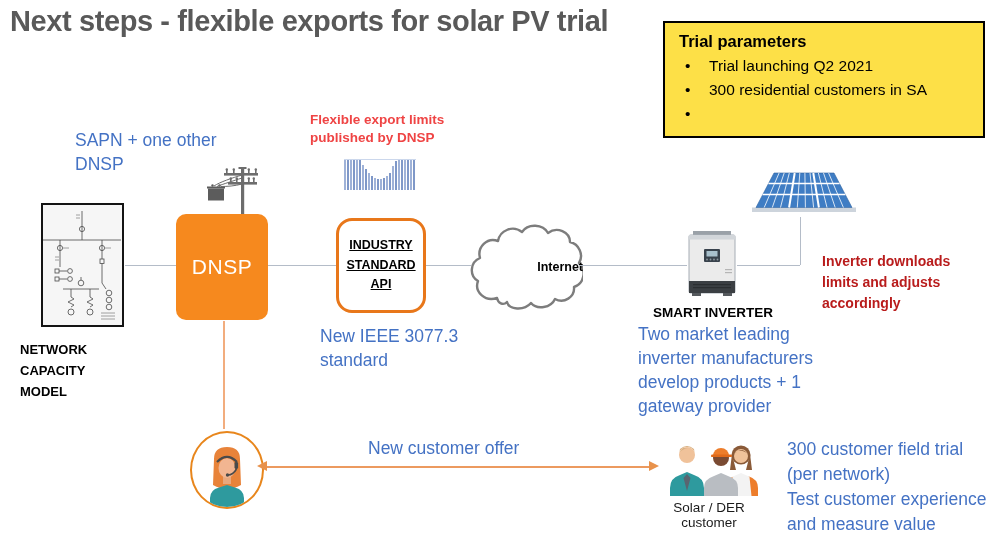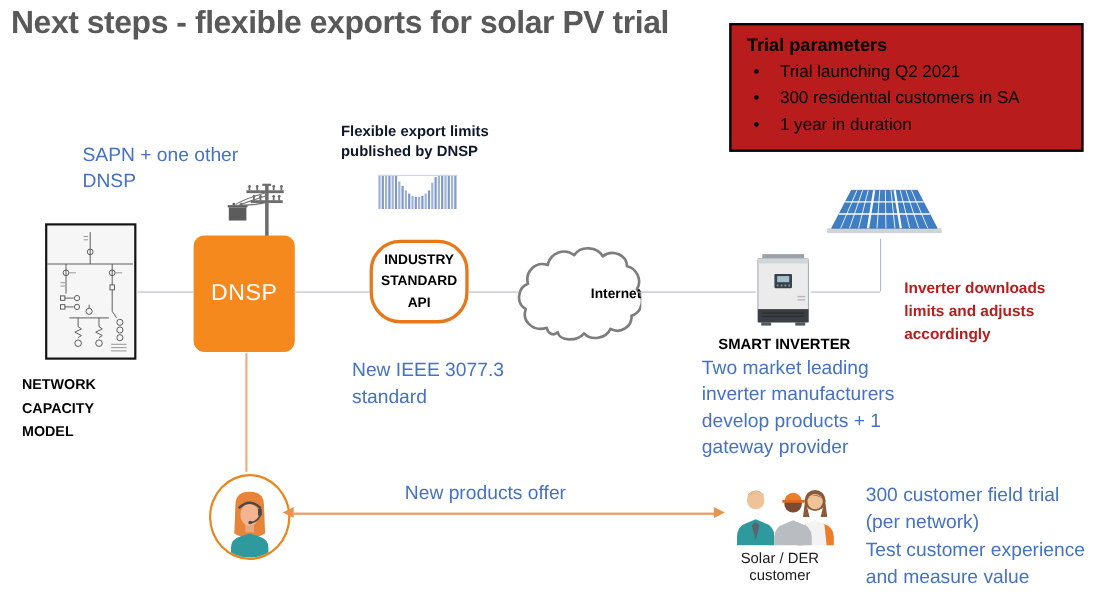--- a/index.html
+++ b/index.html
@@ -10,43 +10,43 @@
   html,body{background:#fff;}
   body{font-family:"Liberation Sans","DejaVu Sans",sans-serif;}
   .stage{position:relative;width:1000px;height:539px;background:#fff;overflow:hidden;}
   .abs{position:absolute;}
   .pre{white-space:pre-line;}
   .blue-note{color:var(--blue);font-size:17.5px;line-height:1.38;}
   .bold-note{color:#b91c1c;font-weight:bold;font-size:14px;line-height:1.5;}
 
   .page-title{left:10px;top:5px;font-size:29px;font-weight:bold;color:var(--title-gray);letter-spacing:-0.4px;}
 
-  .trial-box{left:663px;top:21px;width:322px;height:117px;border:2px solid #000;background:#b91c1c;padding:9px 14px 8px 14px;}
+  .trial-box{left:663px;top:21px;width:322px;height:117px;border:2px solid #000;background:#fde047;padding:9px 14px 8px 14px;}
   .trial-heading{font-size:16.5px;font-weight:bold;color:#000;margin-bottom:3px;}
   .trial-item{display:flex;font-size:15.5px;color:#000;line-height:1.55;}
   .trial-item .dot{width:30px;padding-left:6px;}
 
   .sapn-note{left:75px;top:128px;}
 
   .model-box{left:41px;top:203px;width:83px;height:124px;border:2.5px solid #141414;background:#f6f6f6;}
   .model-label{left:20px;top:340px;width:126px;font-weight:bold;font-size:13px;line-height:1.6;color:#000;}
 
   .dnsp-box{left:176px;top:214px;width:92px;height:106px;background:var(--orange);border-radius:10px;
             display:flex;align-items:center;justify-content:center;}
   .dnsp-box span{color:#fff;font-size:21px;letter-spacing:0.5px;}
 
-  .flex-limits{left:310px;top:111px;font-weight:bold;font-size:13.5px;line-height:1.35;color:#0f172a;}
+  .flex-limits{left:310px;top:111px;font-weight:bold;font-size:13.5px;line-height:1.35;color:#ef4444;}
   .bar-icon{left:344px;top:159px;width:72px;height:31px;}
   .bar-icon .topline{position:absolute;left:0;top:0;width:100%;height:1px;background:#CBD7EC;}
   .bar-icon .bars{display:flex;align-items:flex-end;gap:1px;height:31px;}
   .bar-icon .bar{width:2px;background:var(--bar-blue);}
   .bar-icon .bar:nth-child(odd){background:#9FB2D8;}
 
-  .api-box{left:336px;top:218px;width:90px;height:76px;border:3px solid var(--orange-dark);border-radius:28px;background:#fff;
-           display:flex;align-items:center;justify-content:center;text-align:center;}
+  .api-box{left:336px;top:218px;width:90px;height:95px;border:3px solid var(--orange-dark);border-radius:16px;background:#fff;
+           display:flex;align-items:center;justify-content:center;text-align:center;text-decoration:underline;}
   .api-box span{font-weight:bold;font-size:12.5px;line-height:1.55;color:#000;}
   .ieee-note{left:320px;top:324px;}
 
   .cloud-wrap{left:467px;top:222px;width:116px;height:92px;}
   .cloud-label{position:absolute;left:0;top:38px;width:100%;text-align:right;font-weight:bold;font-size:12.5px;color:#000;}
 
   .line{background:var(--line-gray);}
   .h1{left:125px;top:265px;width:51px;height:1px;}
   .h2{left:268px;top:265px;width:68px;height:1px;}
   .h3{left:426px;top:265px;width:45px;height:1px;}
@@ -86,21 +86,20 @@
     <div class="trial-item">
       <span class="dot">•</span>
       <span>Trial launching Q2 2021</span>
     </div>
     <div class="trial-item">
       <span class="dot">•</span>
       <span>300 residential customers in SA</span>
     </div>
     <div class="trial-item">
       <span class="dot">•</span>
-      <span>1 year in duration</span>
     </div>
   </div>
 
   <div class="abs blue-note pre sapn-note">SAPN + one other
 DNSP</div>
 
   <div class="abs model-box">
     <svg width="78" height="119" viewBox="0 0 78 119" fill="none" stroke="#4a4a4a" stroke-width="0.8">
       <line x1="0" y1="35" x2="78" y2="35"></line>
       <line x1="39" y1="6" x2="39" y2="35"></line>
@@ -302,21 +301,21 @@
       <path d="M20,17 Q30,7 40,17" stroke="#4a4a4a" stroke-width="2.2" fill="none"></path>
       <rect x="37.5" y="17" width="3.6" height="7" rx="1.4" fill="#4a4a4a"></rect>
       <path d="M39.5,24 Q36,30 31,30" stroke="#4a4a4a" stroke-width="1.6" fill="none"></path>
       <circle cx="30.5" cy="30" r="1.7" fill="#4a4a4a"></circle>
     </svg>
   </div>
 
   <div class="abs offer-arrow"></div>
   <div class="abs arrowhead-left"></div>
   <div class="abs arrowhead-right"></div>
-  <div class="abs blue-note offer-label">New products offer</div>
+  <div class="abs blue-note offer-label">New customer offer</div>
 
   <div class="abs people-wrap">
     <svg width="100" height="58" viewBox="0 0 100 58">
       <path d="M15,17 a8,8 0 0 1 16,0 l-1,-6 q-7,-6 -14,0 Z" fill="#D8B081"></path>
       <circle cx="23" cy="17" r="8" fill="#F0C29A"></circle>
       <path d="M15,15 Q23,6 31,15 Q27,10 19,10 Z" fill="#D8B081"></path>
       <path d="M6,58 L6,50 Q6,40 16,37 L23,34 L30,37 Q40,40 40,50 L40,58 Z" fill="#2E9A9E"></path>
       <polygon points="23,36 26.5,40 23,53 19.5,40" fill="#5a6570"></polygon>
       <circle cx="77" cy="17" r="9.5" fill="#8a5a38"></circle>
       <path d="M68,16 L66,32 L72,32 Z M86,16 L88,32 L82,32 Z" fill="#8a5a38"></path>

